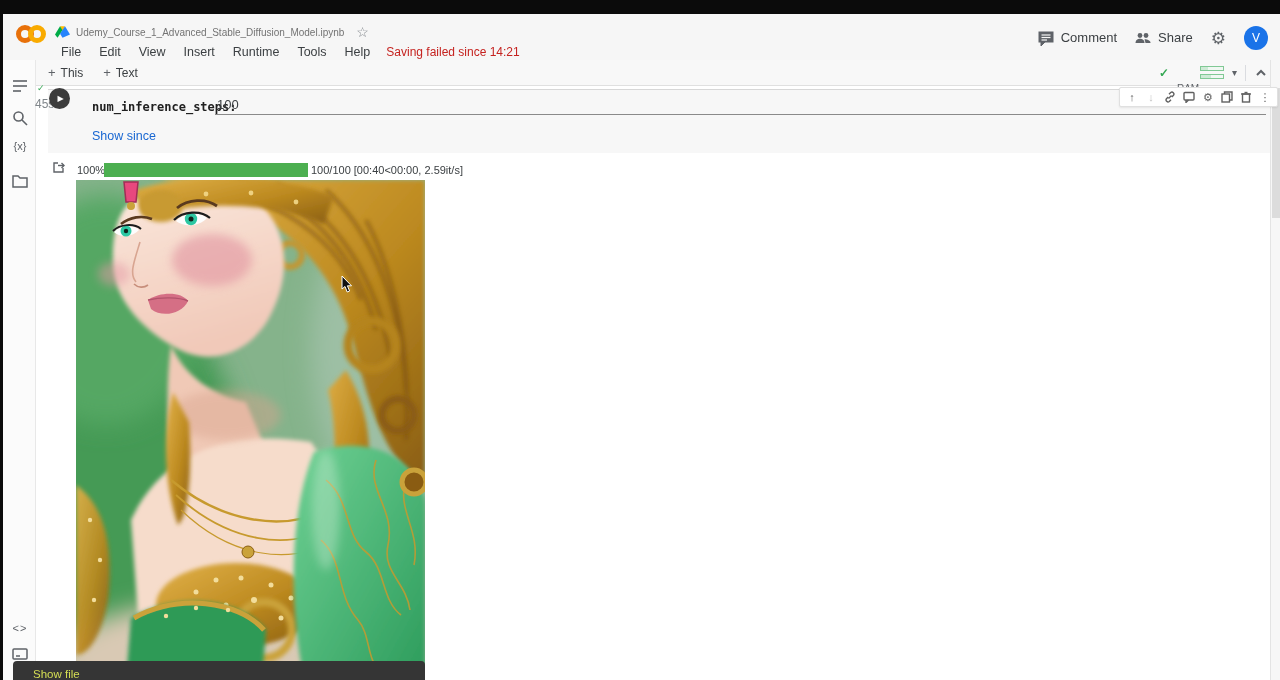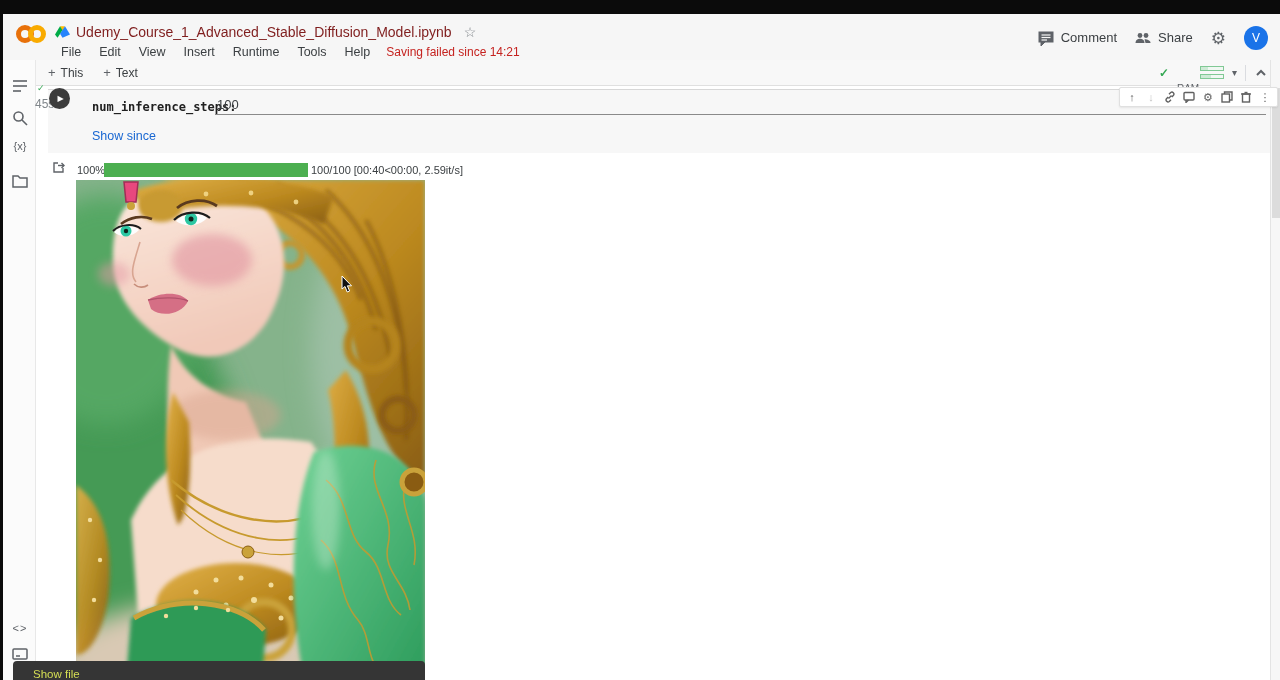--- a/index.html
+++ b/index.html
@@ -8,21 +8,21 @@
   .abs { position:absolute; }
 
   
   #top-strip { left:0; top:0; width:1280px; height:14px; background:#0b0b0b; }
   #left-strip { left:0; top:14px; width:3px; height:666px; background:#0b0b0b; }
 
   
   #header { left:3px; top:14px; width:1277px; height:46px; background:#f6f6f6; }
   #colab-logo { left:12px; top:9px; }
   #title-row { left:52px; top:8px; height:20px; display:flex; align-items:center; gap:6px; }
-  #nb-title { font-size:14px; color:#7f1d1d;text-align:right; }
+  #nb-title { font-size:10px; color:#737373;text-align:right; }
   #star { font-size:14px; color:#80868b; margin-left:6px; cursor:pointer; }
   #menu-row { left:50px; top:28px; display:flex; gap:2px; align-items:flex-end; }
   .menu-item { font-size:12.5px; color:#3c4043; padding:3px 8px; border-radius:3px; cursor:pointer; }
   #saving-status { font-size:12px; color:#c5221f; padding:3px 6px; }
   #header-right { right:12px; top:12px; display:flex; align-items:center; gap:18px; }
   .hdr-btn { display:flex; gap:7px; font-size:13px; color:#3c4043; cursor:pointer; }
   .hdr-icon { width:16px; height:16px; fill:#5f6368; stroke:#5f6368; }
   #gear-btn { font-size:17px; color:#5f6368; cursor:pointer; line-height:1; }
   #avatar { width:24px; height:24px; border-radius:50%; background:#1a73e8; color:#fff;
             font-size:12px; display:flex; align-items:center; justify-content:center; cursor:pointer; }

